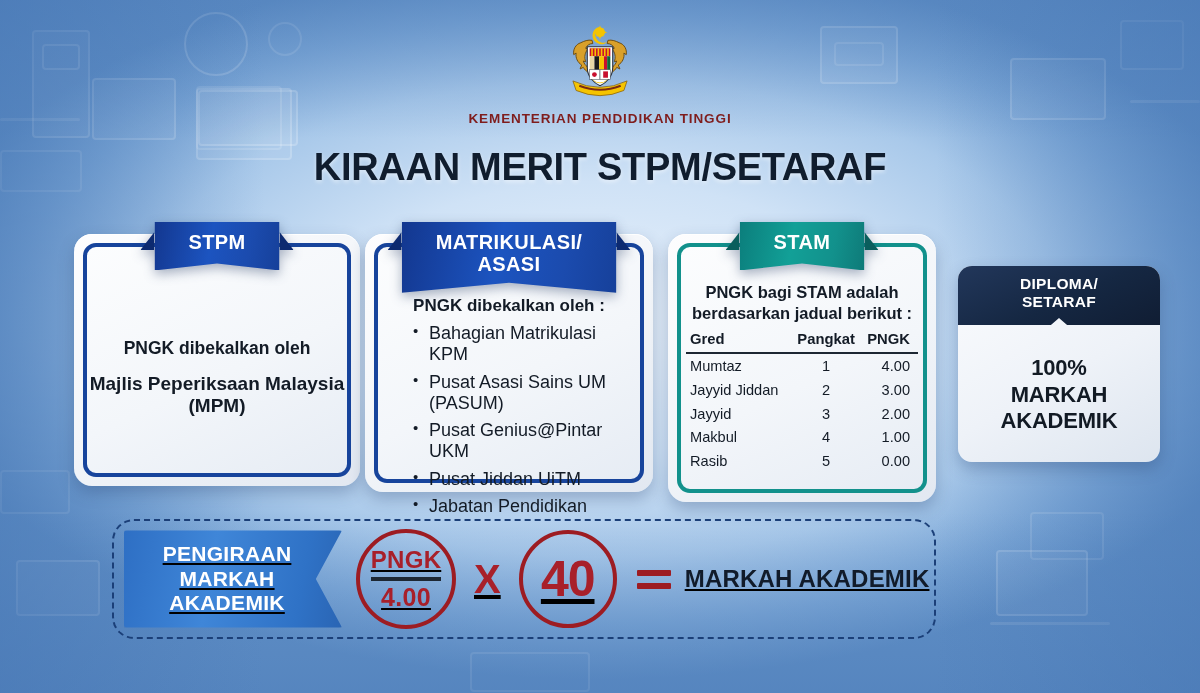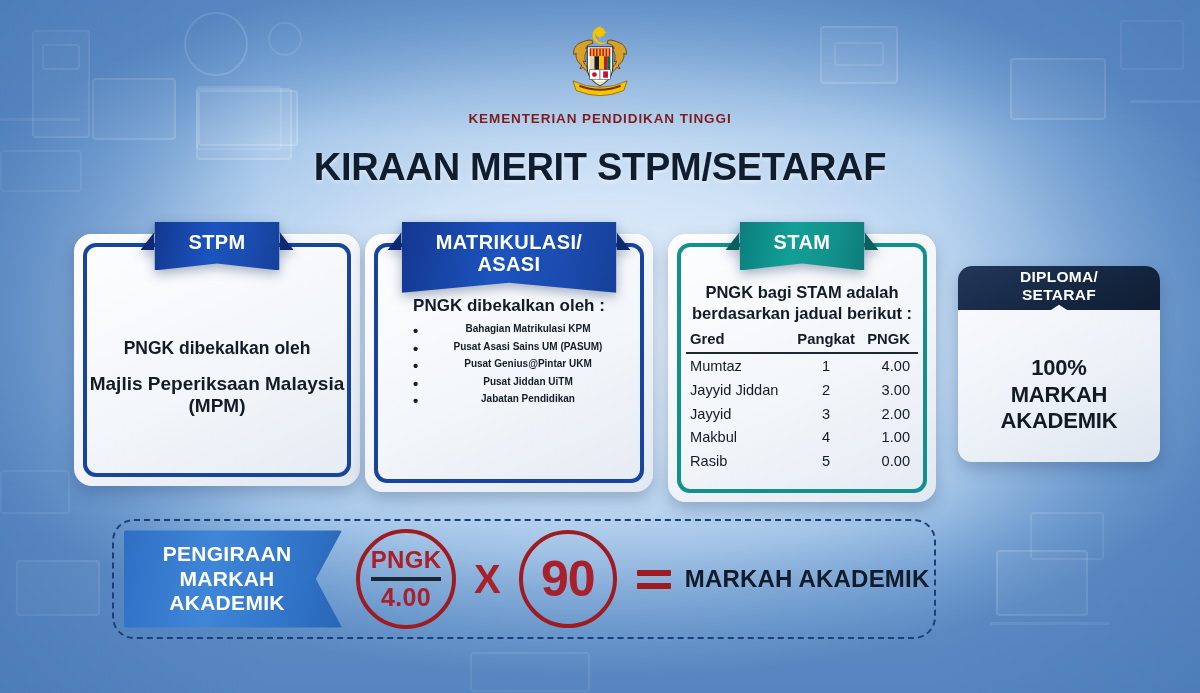--- a/index.html
+++ b/index.html
@@ -98,22 +98,22 @@
   .c1-text { text-align:center; color:#131b26; }
   .c1-l1 { font-size:17.5px; font-weight:bold; }
   .c1-l2 { font-size:19px; font-weight:bold; margin-top:14px; }
 
   
   #card-matrik { left:353px; top:10px; width:288px; height:258px; }
   .c2-head { text-align:center; font-size:17px; font-weight:bold; color:#131b26; }
   .c2-list { margin-top:7px; padding-left:22px; }
   .c2-list li {
     list-style:none; position:relative;
-    font-size:10px; color:#131b26; font-weight:700;
-    margin-bottom:6.5px; padding-left:16px;text-align:center;
+    font-size:18px; color:#131b26; font-weight:400;
+    margin-bottom:6.5px; padding-left:16px;
   }
   .c2-list li:before {
     content:"\2022"; position:absolute; left:0; top:-1px;
     font-size:15px; color:#131b26;
   }
 
   
   #card-stam { left:656px; top:10px; width:268px; height:268px; }
   .c3-head { text-align:center; font-size:16.5px; font-weight:bold; color:#131b26; line-height:1.28; }
   table.stam { width:100%; border-collapse:collapse; margin-top:5px; }
@@ -131,21 +131,21 @@
   
   #card-diploma { left:946px; top:42px; width:202px; height:196px; }
   .dip-shell {
     position:absolute; inset:0;
     background:linear-gradient(150deg,#fbfcfe 0%,#eef2f8 55%,#dde5ef 100%);
     border-radius:14px;
     box-shadow:0 7px 16px rgba(36,62,110,.30);
     overflow:hidden;
   }
   .dip-head {
-    position:absolute; left:0; top:0; width:100%; height:44px;
+    position:absolute; left:0; top:0; width:100%; height:59px;
     background:linear-gradient(155deg,#22375b 0%,#152742 55%,#101d33 100%);
     color:#fff; font-weight:bold; font-size:15.5px; letter-spacing:.3px;
     display:flex; flex-direction:column; align-items:center; justify-content:center;
     line-height:1.16; text-align:center;
     clip-path:polygon(0 0,100% 0,100% 100%,54% 100%,50% 88%,46% 100%,0 100%);
     padding-bottom:5px;
   }
   .dip-body {
     position:absolute; left:0; right:0; top:62px; bottom:0;
     display:flex; align-items:center; justify-content:center;
@@ -157,20 +157,21 @@
 
   
   #formula {
     position:absolute; left:112px; top:519px; width:824px; height:120px;
     border:2.5px dashed #1b3f78; border-radius:22px;
   }
   .f-inner {
     position:absolute; inset:0;
     display:flex; align-items:center;
     padding-left:10px;
+    text-decoration:underline;
   }
   .f-ribbon {
     position:relative; flex:0 0 auto;
     width:218px;
     background:linear-gradient(100deg,#2e6fc4 0%,#3f86d8 40%,#2f72c6 80%,#2a65b4 100%);
     color:#fff; font-weight:bold; font-size:21px; letter-spacing:.3px;
     line-height:1.16; text-align:center;
     padding:12px 26px 12px 14px;
     clip-path:polygon(0 0,100% 0,88% 50%,100% 100%,0 100%);
     box-shadow:0 4px 9px rgba(25,55,110,.32);
@@ -400,21 +401,21 @@
 
     <div class="f-circle">
       <div class="frac-top">PNGK</div>
       <div class="frac-bar"></div>
       <div class="frac-bot">4.00</div>
     </div>
 
     <div class="f-times">X</div>
 
     <div class="f-circle num">
-      <div class="f-num">90</div>
+      <div class="f-num">40</div>
     </div>
 
     <div class="f-equals">
       <span></span>
       <span></span>
     </div>
 
     <div class="f-result">MARKAH AKADEMIK</div>
   </div>
 </div>

